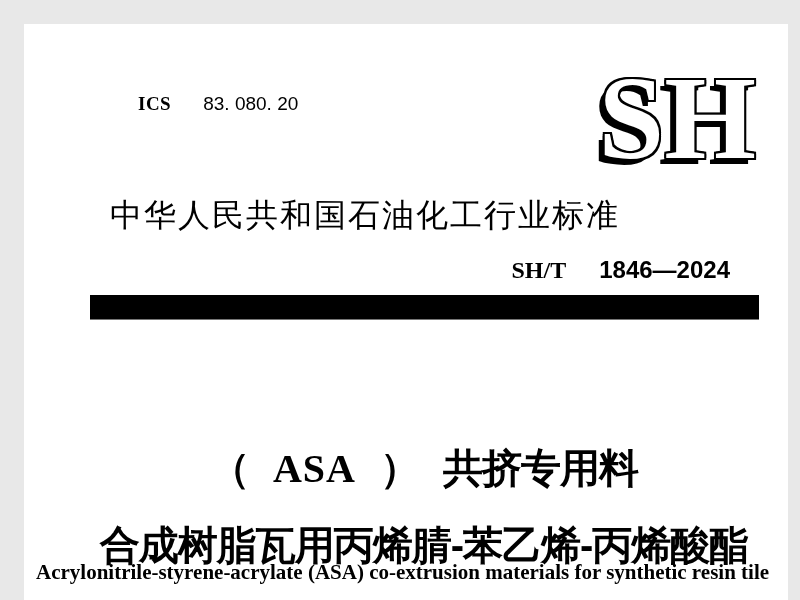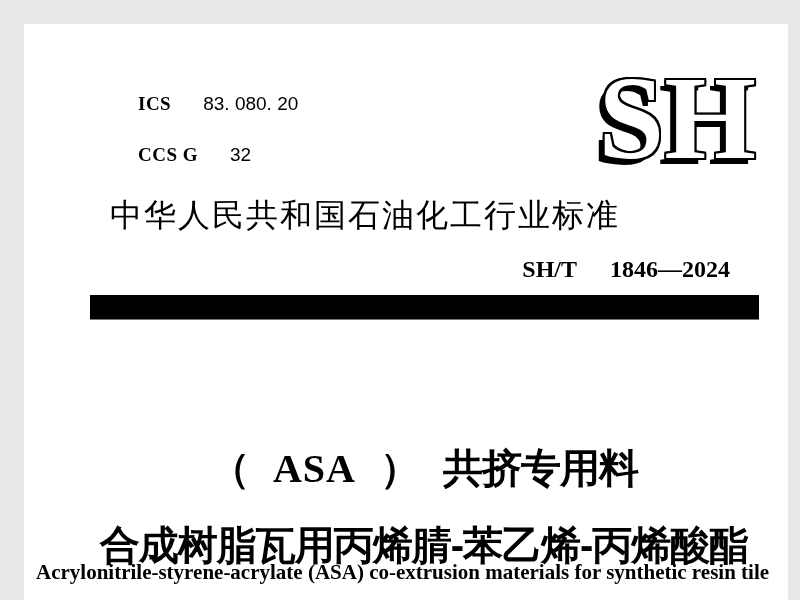--- a/index.html
+++ b/index.html
@@ -75,21 +75,21 @@
   
   .standard-number {
     position: absolute;
     top: 220px;
     right: 70px;
     font-size: 24px;
     font-weight: bold;
     white-space: nowrap;
   }
   .standard-number .num-label { font-family: Liberation Serif, serif; }
-  .standard-number .num-value { font-family: Liberation Serif, serif; margin-left: 9px; }
+  .standard-number .num-value { font-family: Liberation Sans, sans-serif; margin-left: 9px; }
 
   
   .header-rule {
     position: absolute;
     left: 66px;
     top: 271px;
     width: 669px;
     height: 3px;
     background: #000;
     border-bottom: 1px solid #777;
@@ -129,23 +129,20 @@
 </style>
 </head>
 <body>
 
 <div class="page">
 
   <div class="meta-block">
     <div>
       <span class="meta-label">ICS</span><span class="meta-value">83. 080. 20</span>
     </div>
-    <div>
-      <span class="meta-label">CCS G</span><span class="meta-value">32</span>
-    </div>
   </div>
 
   <div class="logo">
     <span class="layer logo-shadow">SH</span>
     <span class="layer logo-face">SH</span>
   </div>
 
   <div class="standard-header">中华人民共和国石油化工行业标准</div>
 
   <div class="standard-number">

